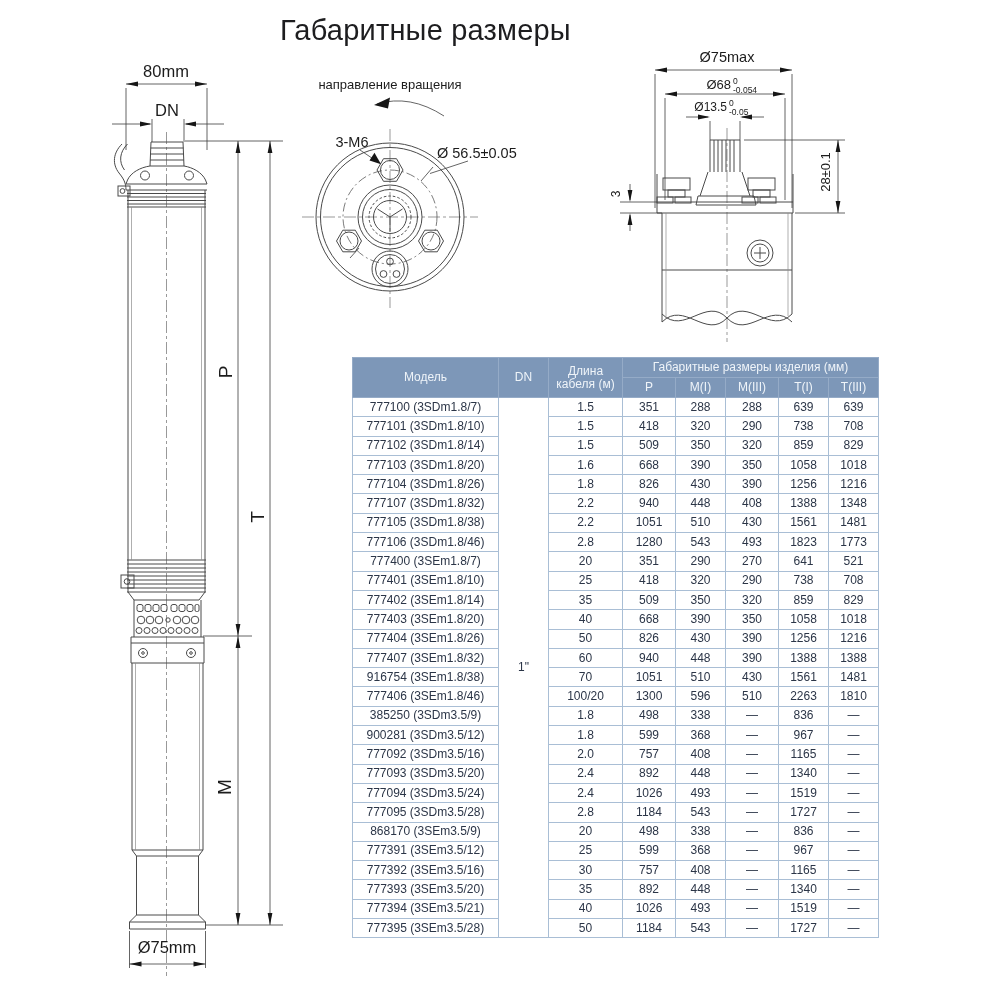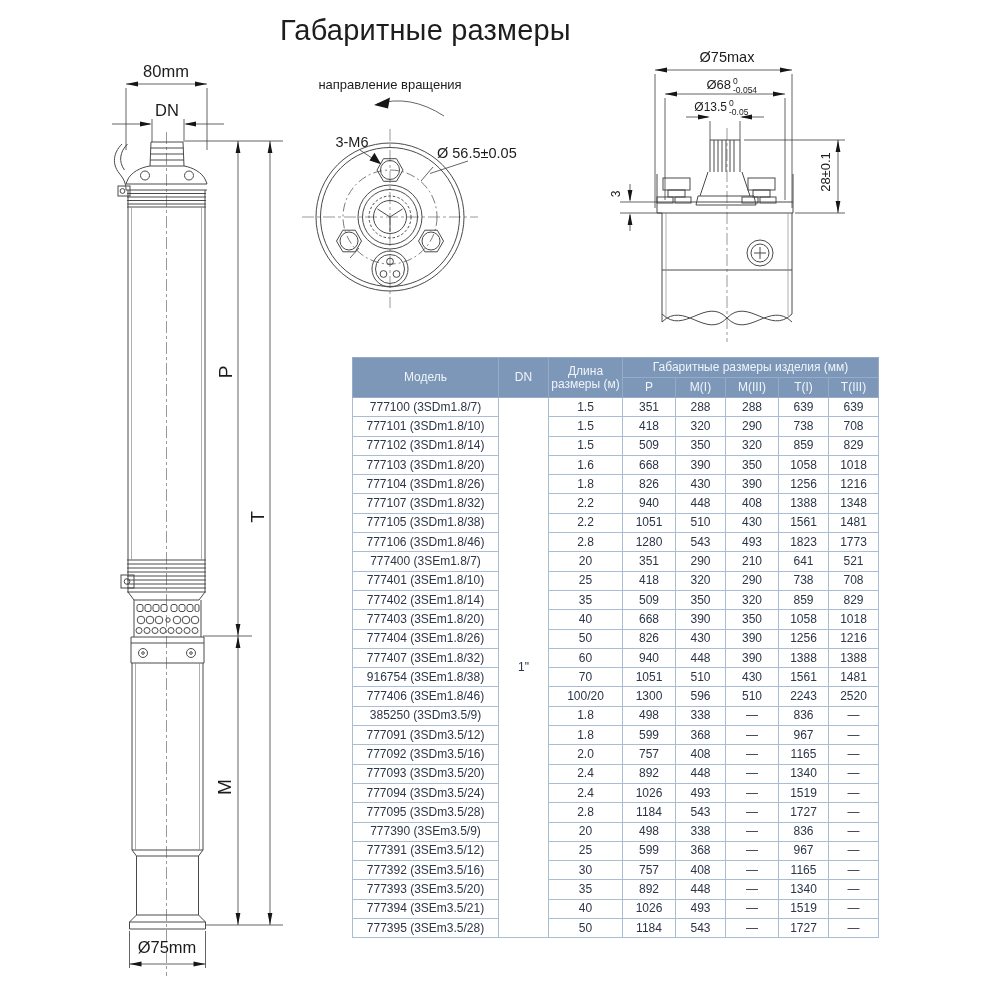--- a/index.html
+++ b/index.html
@@ -368,21 +368,21 @@
     <col style="width:53px">
       <col style="width:50px">
       <col style="width:53px">
     <col style="width:50px">
       <col style="width:50px">
   </colgroup>
   <thead>
     <tr>
       <th rowspan="2">Модель</th>
       <th rowspan="2">DN</th>
-      <th rowspan="2">Длина размеры (м)</th>
+      <th rowspan="2">Длина кабеля (м)</th>
       <th colspan="5">Габаритные размеры изделия (мм)</th>
     </tr>
     <tr>
       <th>P</th>
       <th>M(I)</th>
       <th>M(III)</th>
       <th>T(I)</th>
       <th>T(III)</th>
     </tr>
   </thead>
@@ -458,21 +458,21 @@
         <td>543</td>
         <td>493</td>
         <td>1823</td>
         <td>1773</td>
       </tr>
       <tr>
         <td>777400 (3SEm1.8/7)</td>
         <td>20</td>
         <td>351</td>
         <td>290</td>
-        <td>210</td>
+        <td>270</td>
         <td>641</td>
         <td>521</td>
       </tr>
       <tr>
         <td>777401 (3SEm1.8/10)</td>
         <td>25</td>
         <td>418</td>
         <td>320</td>
         <td>290</td>
         <td>738</td>
@@ -522,34 +522,34 @@
         <td>430</td>
         <td>1561</td>
         <td>1481</td>
       </tr>
       <tr>
         <td>777406 (3SEm1.8/46)</td>
         <td>100/20</td>
         <td>1300</td>
         <td>596</td>
         <td>510</td>
-        <td>2243</td>
-        <td>2520</td>
+        <td>2263</td>
+        <td>1810</td>
       </tr>
       <tr>
         <td>385250 (3SDm3.5/9)</td>
         <td>1.8</td>
         <td>498</td>
         <td>338</td>
         <td>—</td>
         <td>836</td>
         <td>—</td>
       </tr>
       <tr>
-        <td>777091 (3SDm3.5/12)</td>
+        <td>900281 (3SDm3.5/12)</td>
         <td>1.8</td>
         <td>599</td>
         <td>368</td>
         <td>—</td>
         <td>967</td>
         <td>—</td>
       </tr>
       <tr>
         <td>777092 (3SDm3.5/16)</td>
         <td>2.0</td>
@@ -580,21 +580,21 @@
       <tr>
         <td>777095 (3SDm3.5/28)</td>
         <td>2.8</td>
         <td>1184</td>
         <td>543</td>
         <td>—</td>
         <td>1727</td>
         <td>—</td>
       </tr>
       <tr>
-        <td>777390 (3SEm3.5/9)</td>
+        <td>868170 (3SEm3.5/9)</td>
         <td>20</td>
         <td>498</td>
         <td>338</td>
         <td>—</td>
         <td>836</td>
         <td>—</td>
       </tr>
       <tr>
         <td>777391 (3SEm3.5/12)</td>
         <td>25</td>

